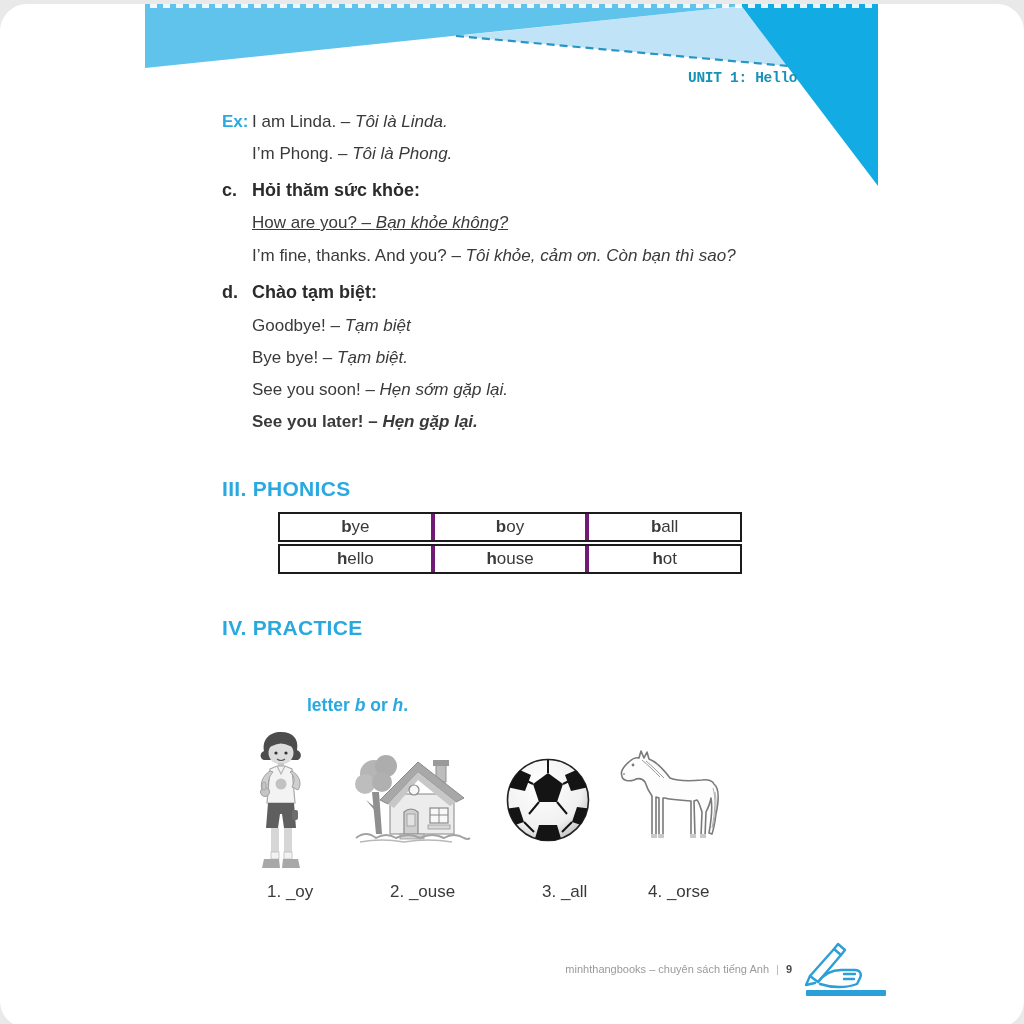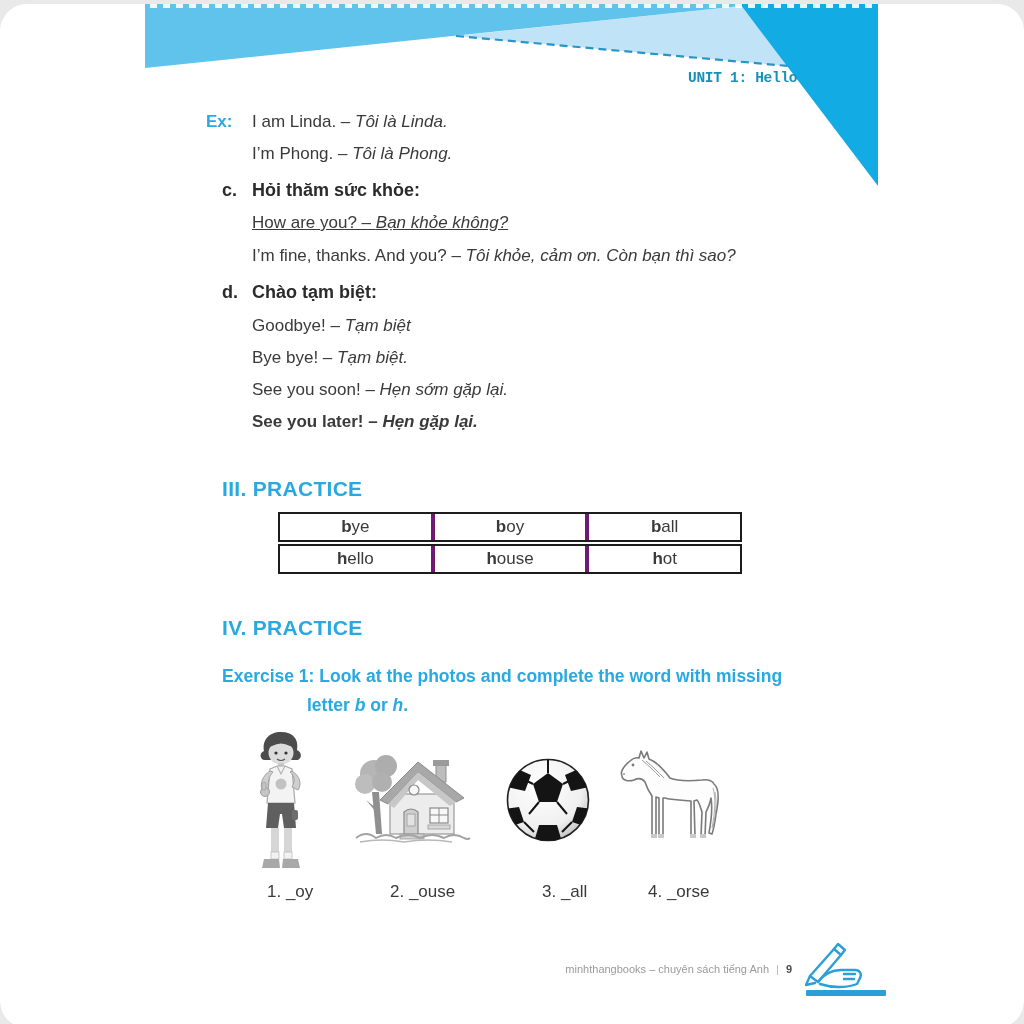--- a/index.html
+++ b/index.html
@@ -45,21 +45,21 @@
   <svg class="abs" style="left:0;top:0;" width="1024" height="200" aria-hidden="true">
     <polygon points="456,32 741,2 788,62" fill="#c0e3f7"></polygon>
     <polygon points="145,0 760,0 145,64" fill="#5fc3eb"></polygon>
     <polygon points="740,0 878,0 878,182" fill="#12abe3"></polygon>
     <line x1="150" y1="2" x2="876" y2="2" stroke="#ffffff" stroke-width="4" stroke-dasharray="7,6" opacity="0.9"></line>
     <line x1="456" y1="32" x2="788" y2="62" stroke="#2796c4" stroke-width="2.2" stroke-dasharray="8,5"></line>
   </svg>
 
   <div class="abs unit-label" style="left:688px;top:66px;">UNIT 1: Hello</div>
 
-  <div class="abs ex-label" style="left:206px;top:108px;">Ex:</div>
+  <div class="abs ex-label" style="left:222px;top:108px;">Ex:</div>
   <div class="abs body-line" style="left:252px;top:108px;">
     <span>I am Linda. – </span><span class="vi">Tôi là Linda.</span>
   </div>
   <div class="abs body-line" style="left:252px;top:140px;">
     <span>I’m Phong. – </span><span class="vi">Tôi là Phong.</span>
   </div>
 
   <div class="abs sec-letter" style="left:222px;top:176px;">c.</div>
   <div class="abs sec-title" style="left:252px;top:176px;">Hỏi thăm sức khỏe:</div>
   <div class="abs body-line" style="left:252px;top:209px;text-decoration:underline;">
@@ -77,38 +77,37 @@
   <div class="abs body-line" style="left:252px;top:344px;">
     <span>Bye bye! – </span><span class="vi">Tạm biệt.</span>
   </div>
   <div class="abs body-line" style="left:252px;top:376px;">
     <span>See you soon! – </span><span class="vi">Hẹn sớm gặp lại.</span>
   </div>
   <div class="abs body-line" style="left:252px;top:408px;font-weight:bold;">
     <span>See you later! – </span><span class="vi">Hẹn gặp lại.</span>
   </div>
 
-  <div class="abs big-heading" style="left:222px;top:473px;">III. PRACTICE</div>
+  <div class="abs big-heading" style="left:222px;top:473px;">III. PHONICS</div>
 
   <div class="abs ph-table" style="left:278px;top:508px;">
     <div class="ph-row">
       <div class="ph-cell"><b>b</b><span>ye</span></div>
       <div class="ph-cell"><b>b</b><span>oy</span></div>
       <div class="ph-cell"><b>b</b><span>all</span></div>
     </div>
     <div class="ph-row">
       <div class="ph-cell"><b>h</b><span>ello</span></div>
       <div class="ph-cell"><b>h</b><span>ouse</span></div>
       <div class="ph-cell"><b>h</b><span>ot</span></div>
     </div>
   </div>
 
   <div class="abs big-heading" style="left:222px;top:612px;">IV.  PRACTICE</div>
 
-  <div class="abs exercise-heading" style="left:222px;top:662px;">Exercise 1: Look at the photos and complete the word with missing</div>
   <div class="abs exercise-heading" style="left:307px;top:691px;">
     <span>letter </span><span class="bh">b</span><span> or </span><span class="bh">h</span><span>.</span>
   </div>
 
   <svg class="abs" style="left:250px;top:726px;" width="62" height="144" viewBox="0 0 62 144">
     <path d="M31,2 C19,2 12,10 14,21 C9,23 10,29 14,30 L48,30 C52,28 52,22 47,20 C49,9 43,2 31,2 Z" fill="#4c4c4c"></path>
     <ellipse cx="31" cy="23" rx="12.5" ry="11.5" fill="#dcdcdc"></ellipse>
     <path d="M18,17 Q24,9 31,11 Q40,8 44,17 L44,13 Q38,5 31,6 Q22,5 18,13 Z" fill="#4c4c4c"></path>
     <path d="M17,14 Q31,6 45,14 Q44,18 40,16 Q31,11 22,16 Q18,18 17,14 Z" fill="#4c4c4c"></path>
     <circle cx="26" cy="23" r="1.6" fill="#333"></circle>

